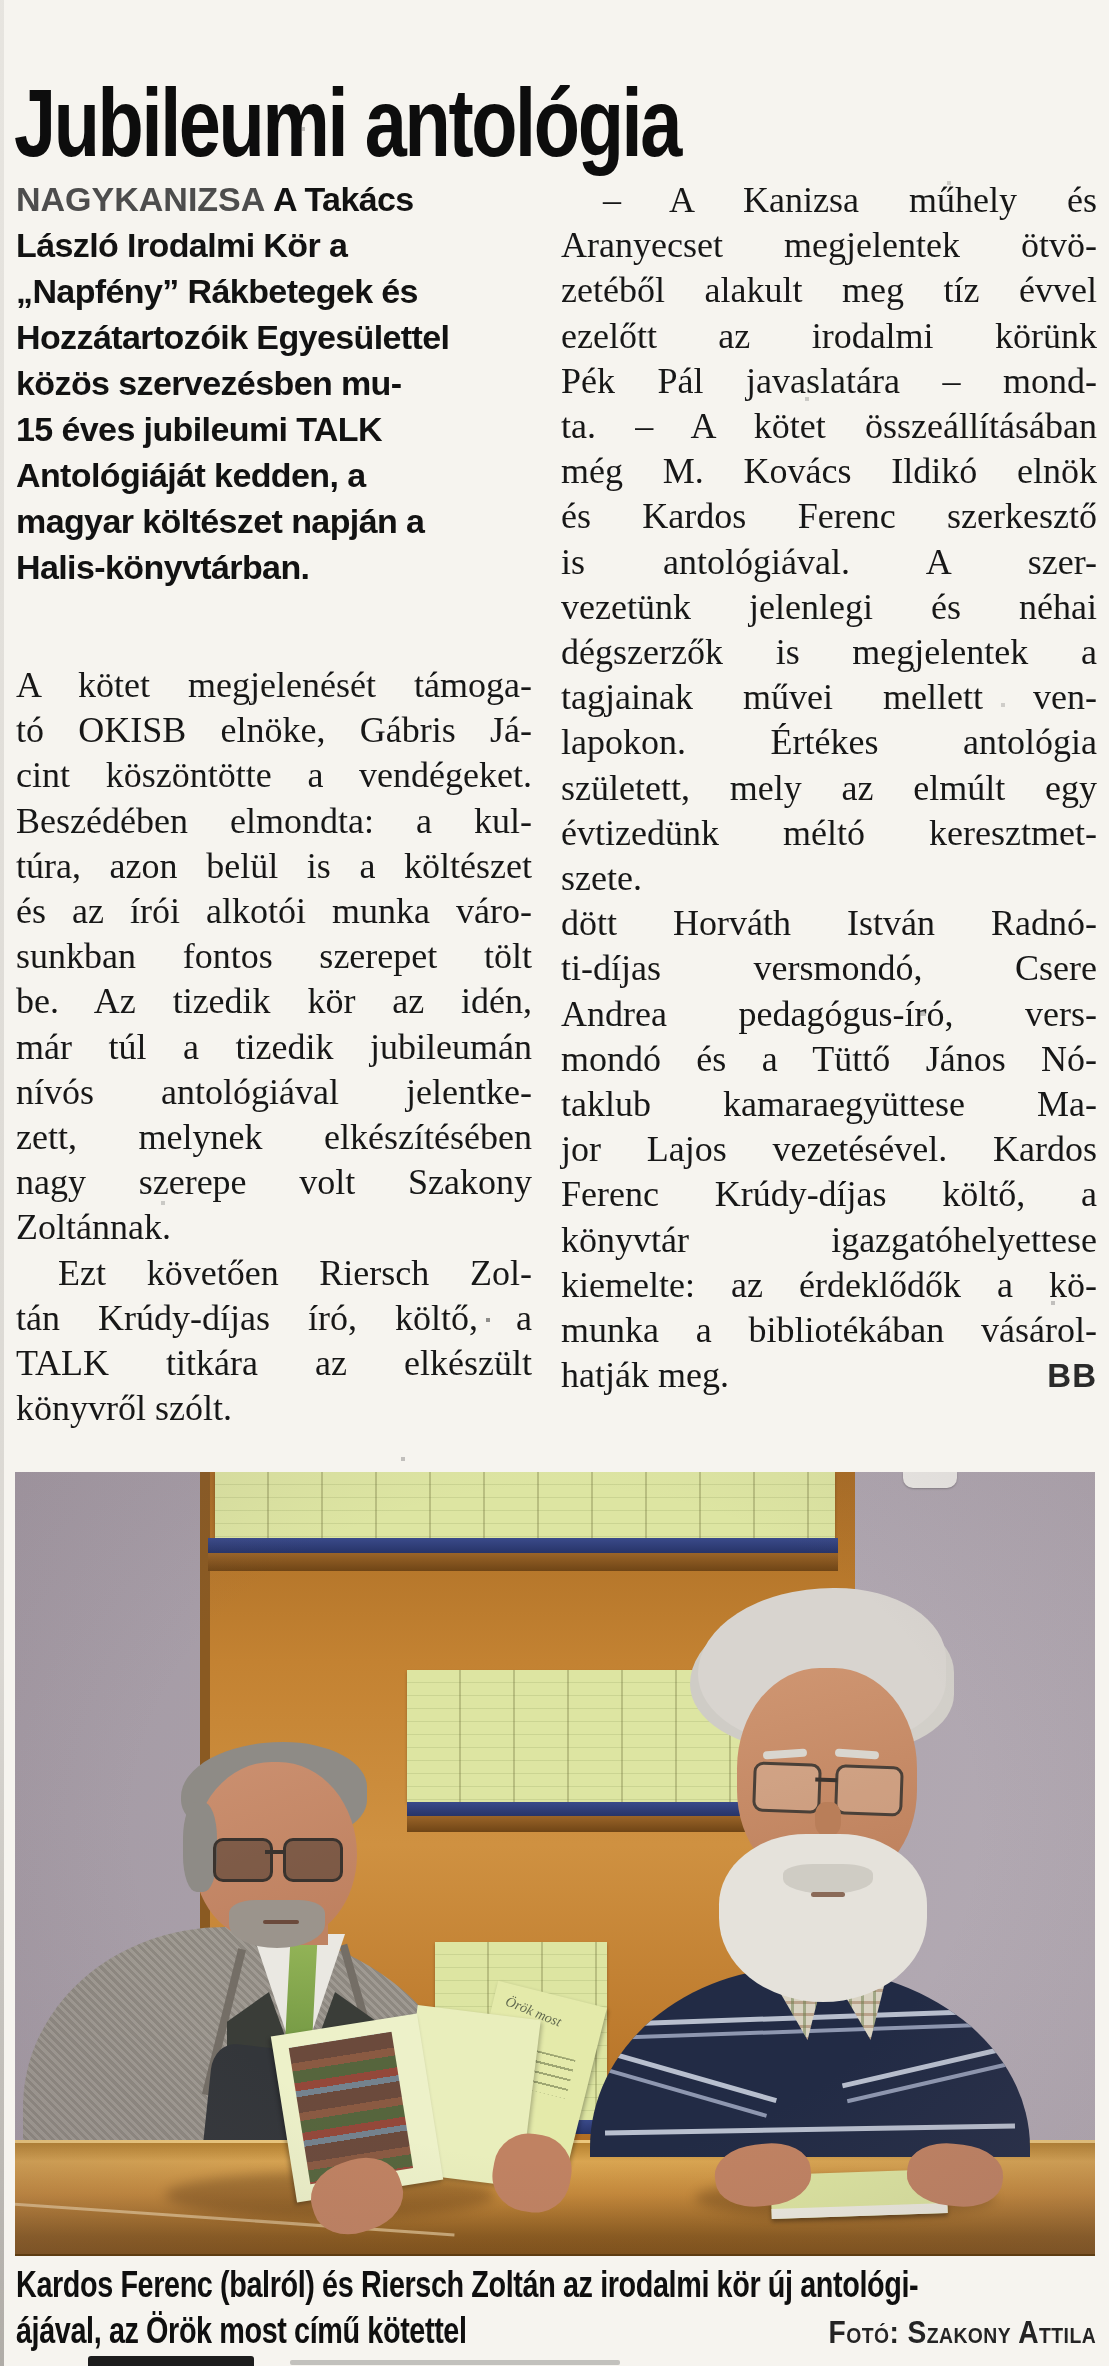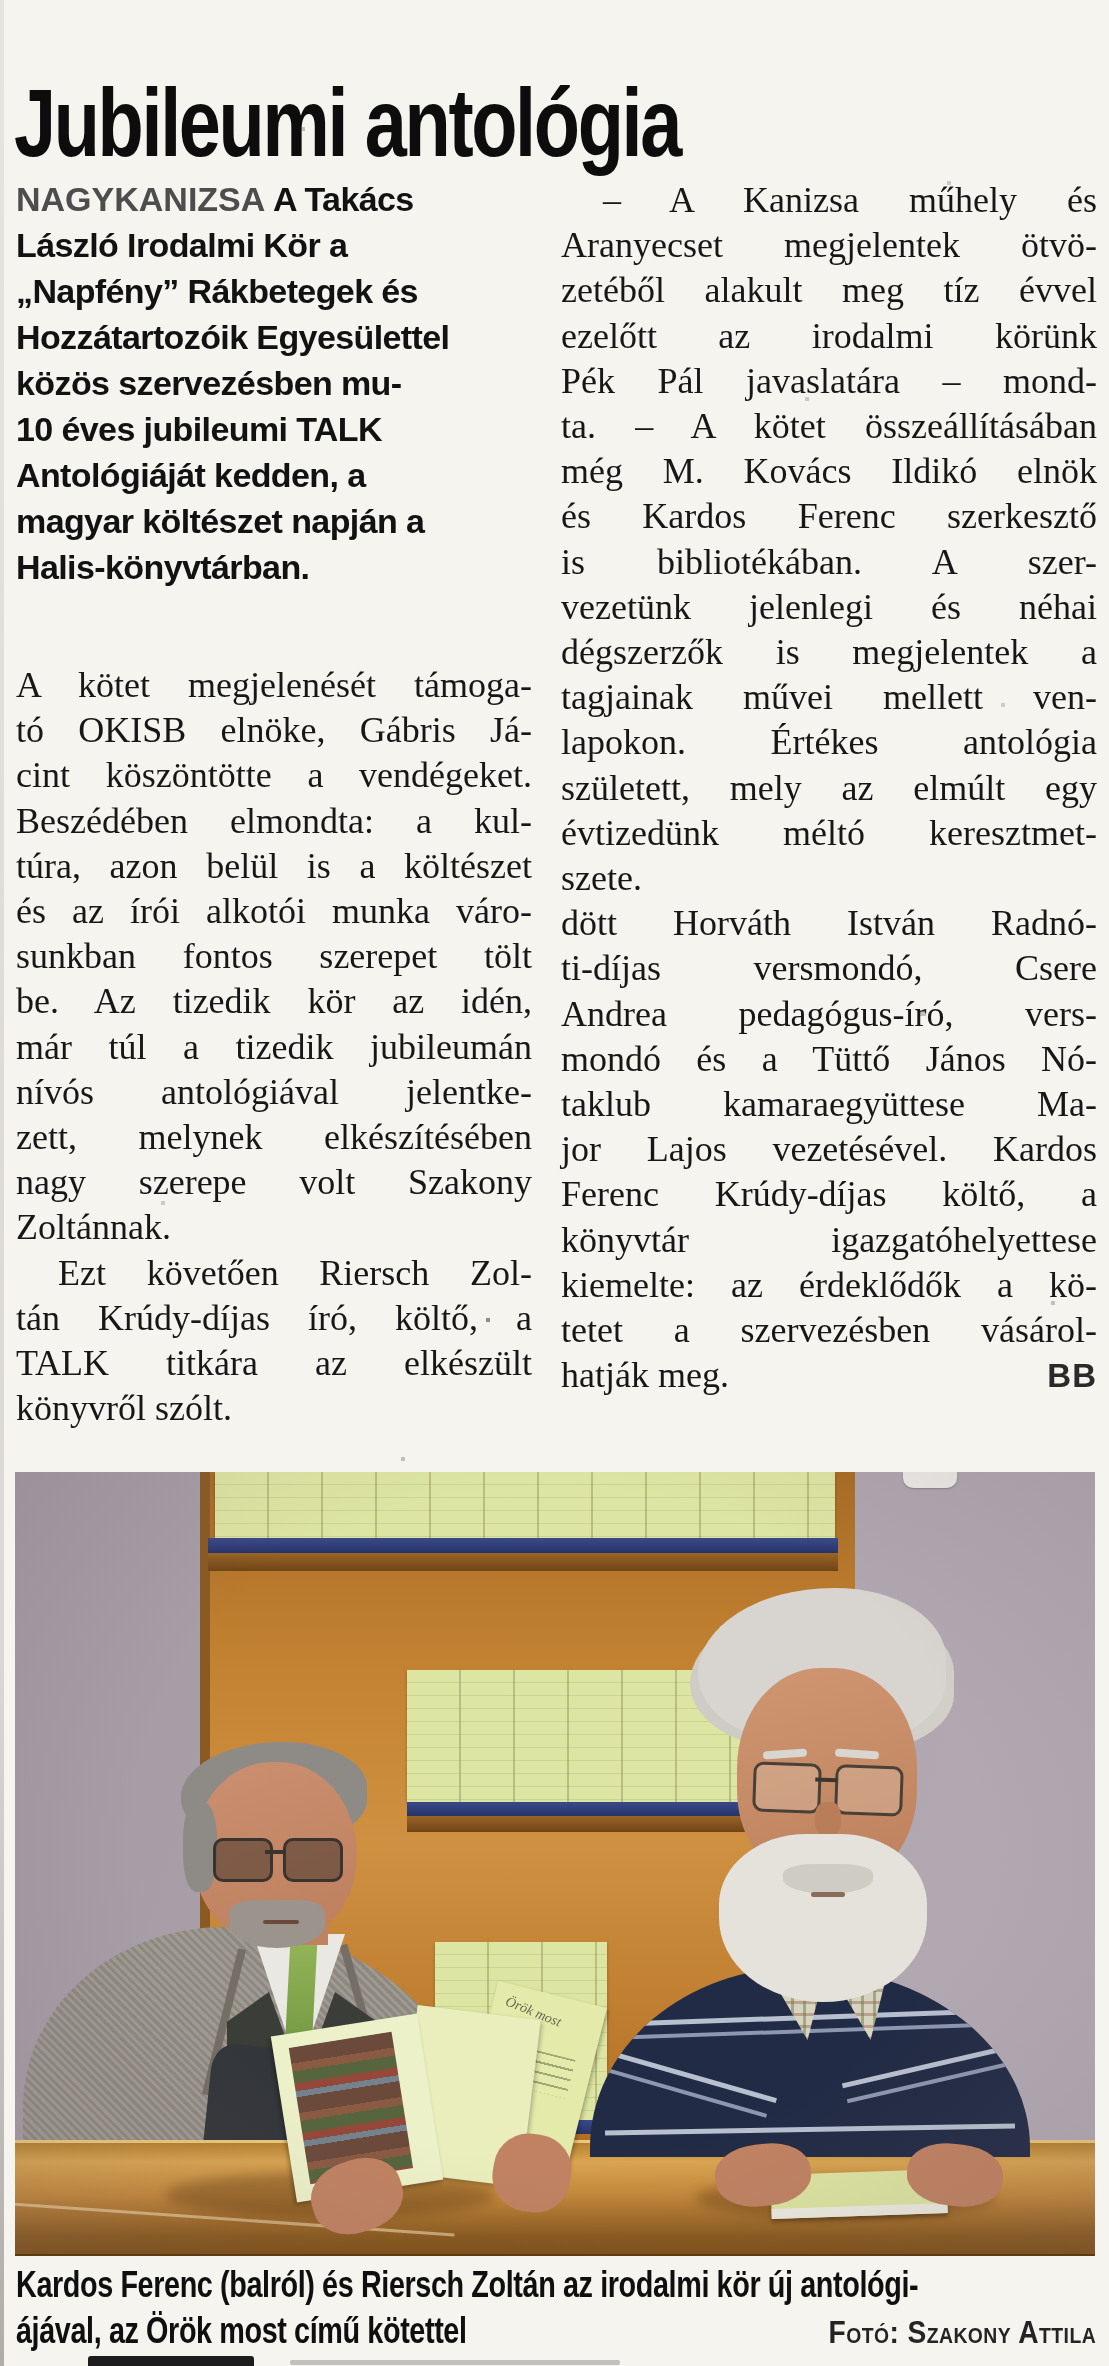--- a/index.html
+++ b/index.html
@@ -166,21 +166,21 @@
 <div class="abs lead">
   <div class="lead-line">
     <span class="kicker">NAGYKANIZSA</span>
     <span>A Takács</span>
   </div>
   <div>
       <div class="lead-line">László Irodalmi Kör a</div>
       <div class="lead-line">„Napfény” Rákbetegek és</div>
       <div class="lead-line">Hozzátartozóik Egyesülettel</div>
       <div class="lead-line">közös szervezésben mu-</div>
-      <div class="lead-line">10 éves jubileumi TALK</div>
+      <div class="lead-line">15 éves jubileumi TALK</div>
       <div class="lead-line">Antológiáját kedden, a</div>
       <div class="lead-line">magyar költészet napján a</div>
       <div class="lead-line">Halis-könyvtárban.</div>
     </div>
 </div>
 
 <div class="abs column col-left">
     <div class="body-line">A kötet megjelenését támoga-</div>
     <div class="body-line">tó OKISB elnöke, Gábris Já-</div>
     <div class="body-line">cint köszöntötte a vendégeket.</div>
@@ -201,38 +201,38 @@
   </div>
 <div class="abs column col-right">
     <div class="body-line indent">– A Kanizsa műhely és</div>
     <div class="body-line">Aranyecset megjelentek ötvö-</div>
     <div class="body-line">zetéből alakult meg tíz évvel</div>
     <div class="body-line">ezelőtt az irodalmi körünk</div>
     <div class="body-line">Pék Pál javaslatára – mond-</div>
     <div class="body-line">ta. – A kötet összeállításában</div>
     <div class="body-line">még M. Kovács Ildikó elnök</div>
     <div class="body-line">és Kardos Ferenc szerkesztő</div>
-    <div class="body-line">is bibliotékában. A szer-</div>
+    <div class="body-line">is antológiával. A szer-</div>
     <div class="body-line">vezetünk jelenlegi és néhai</div>
     <div class="body-line">dégszerzők is megjelentek a</div>
     <div class="body-line">tagjainak művei mellett ven-</div>
     <div class="body-line">lapokon. Értékes antológia</div>
     <div class="body-line">született, mely az elmúlt egy</div>
     <div class="body-line">évtizedünk méltó keresztmet-</div>
     <div class="body-line last">szete.</div>
     <div class="body-line">dött Horváth István Radnó-</div>
     <div class="body-line">ti-díjas versmondó, Csere</div>
     <div class="body-line">Andrea pedagógus-író, vers-</div>
     <div class="body-line">mondó és a Tüttő János Nó-</div>
     <div class="body-line">taklub kamaraegyüttese Ma-</div>
     <div class="body-line">jor Lajos vezetésével. Kardos</div>
     <div class="body-line">Ferenc Krúdy-díjas költő, a</div>
     <div class="body-line">könyvtár igazgatóhelyettese</div>
     <div class="body-line">kiemelte: az érdeklődők a kö-</div>
-    <div class="body-line">tetet a szervezésben vásárol-</div>
+    <div class="body-line">munka a bibliotékában vásárol-</div>
     <div class="body-line last byline-line">hatják meg.<span class="byline">BB</span></div>
   </div>
 
 <div class="abs photo">
   <div class="abs outlet"></div>
   <div class="abs board"></div>
   <div class="abs paper sheets-top"></div>
   <div class="abs stripe-blue stripe-top"></div>
   <div class="abs shelf shelf-top"></div>
   <div class="abs paper sheets-mid"></div>

